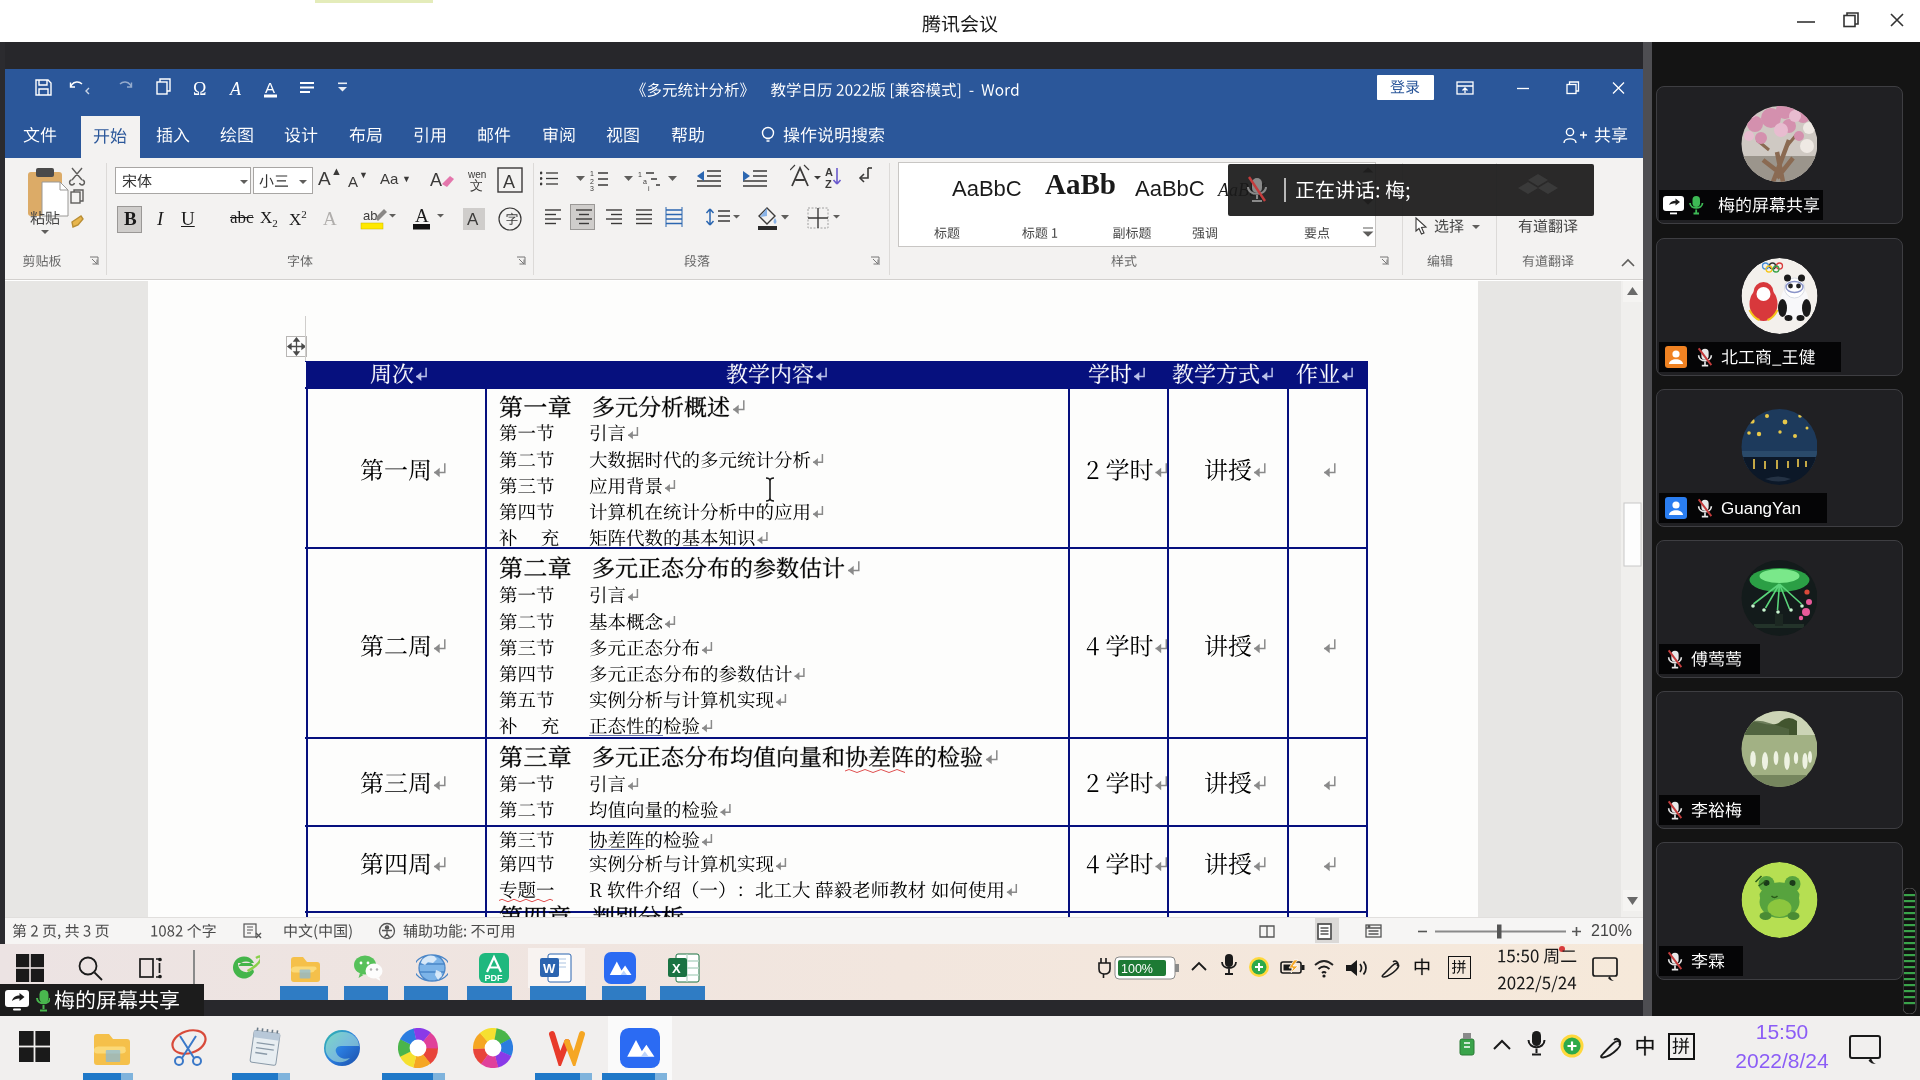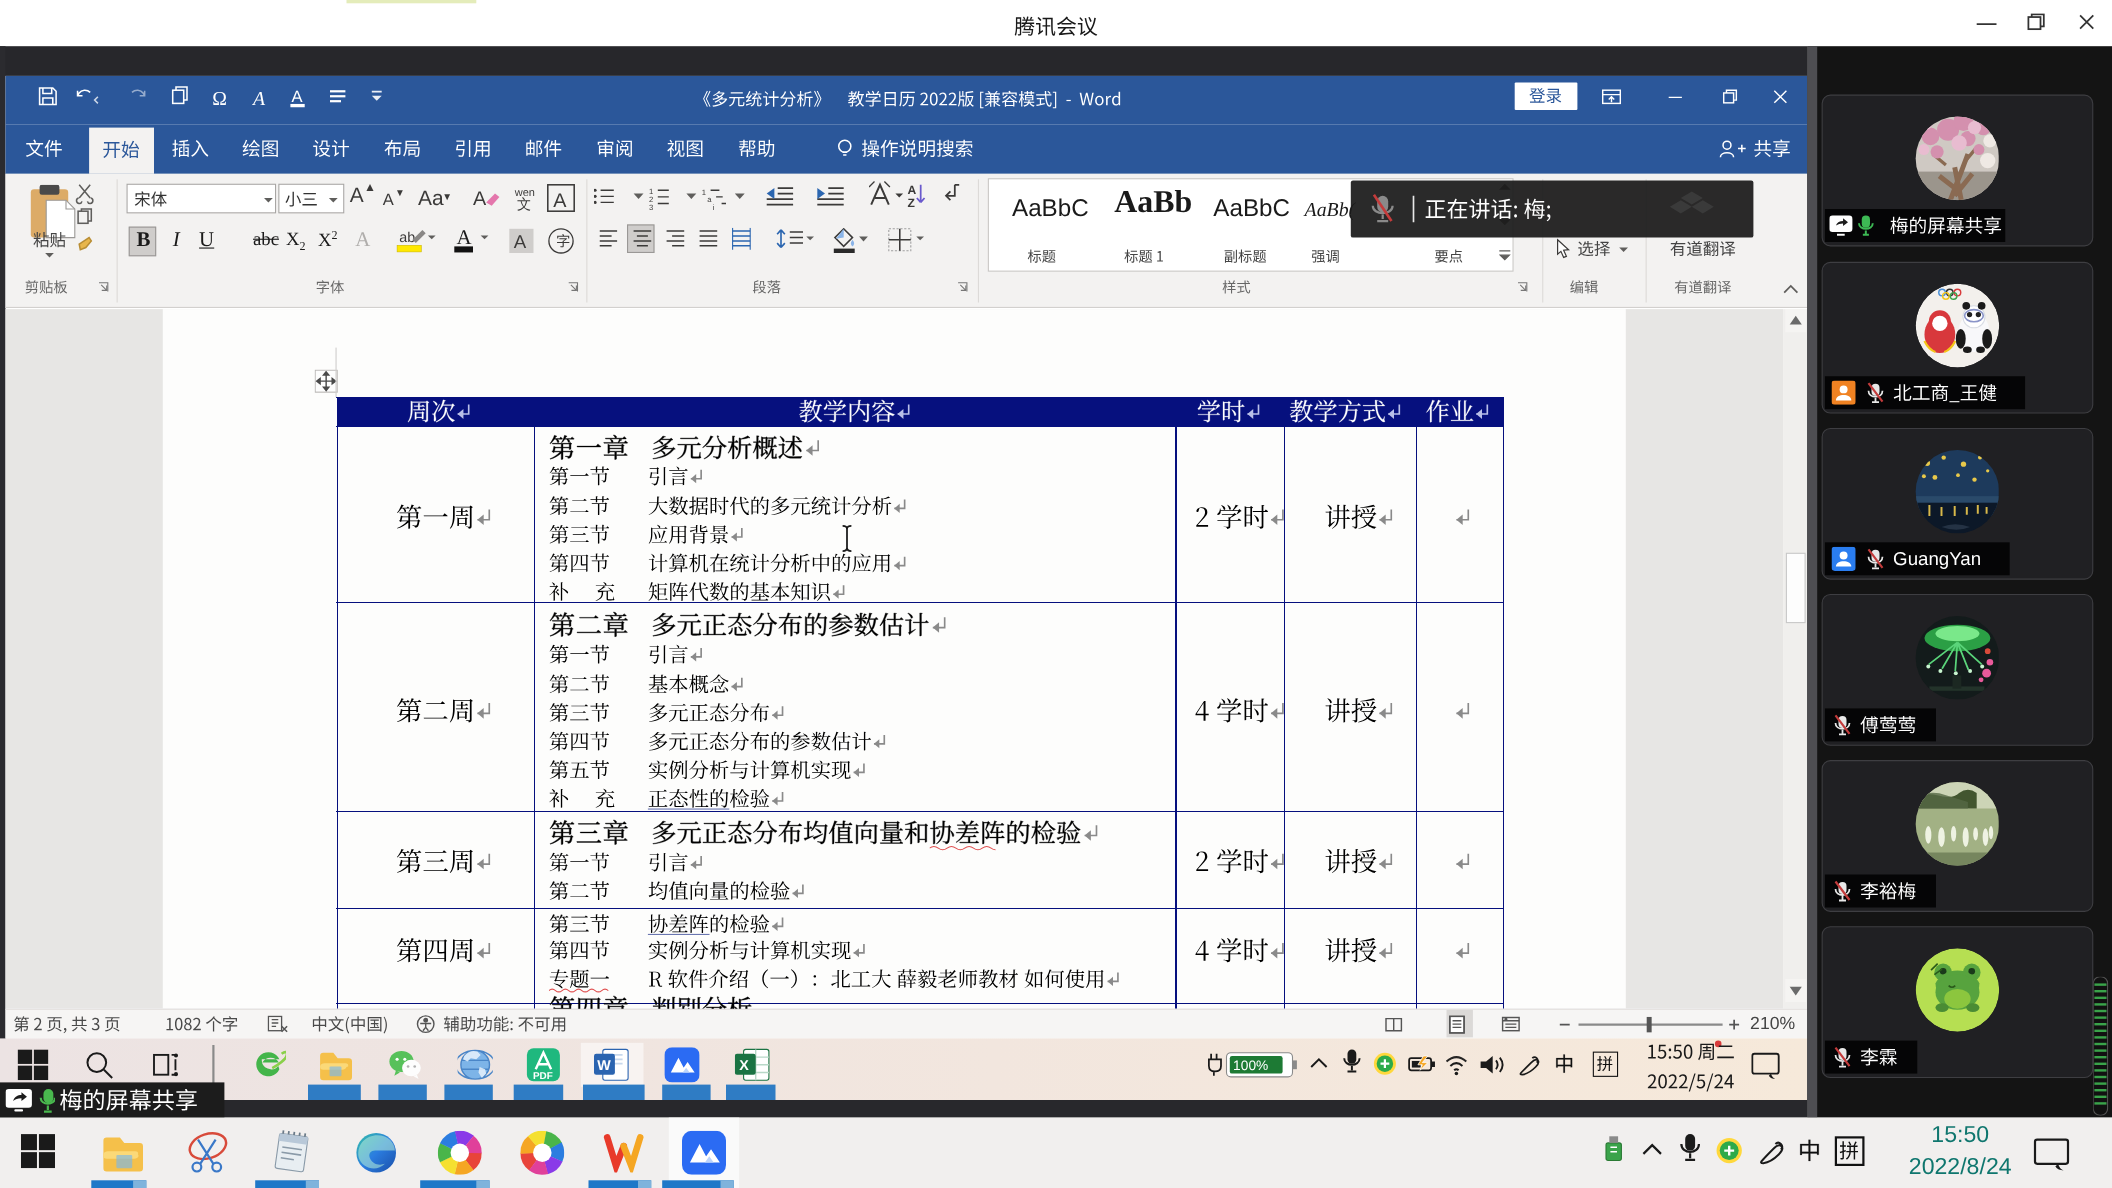--- a/index.html
+++ b/index.html
@@ -108,21 +108,21 @@
   </svg>
 <div style="position:absolute;left:253px;top:167px;width:60px;height:27px;background:#fff;border:1px solid #a8a6a4"></div>
 <svg style="position:absolute;left:297px;top:176px" width="12" height="12">
     <path d="M2 4 l4 4 l4 -4 z" fill="#5f5e5c"></path>
   </svg>
 <div style="position:absolute;left:318px;top:167px;width:210px;height:28px;font-family:'Liberation Sans',sans-serif;color:#3b3a39">
     <span style="position:absolute;left:0;top:1px;font-size:19px">A</span>
     <span style="position:absolute;left:13px;top:-2px;font-size:11px">▲</span>
     <span style="position:absolute;left:30px;top:6px;font-size:15px">A</span>
     <span style="position:absolute;left:41px;top:3px;font-size:9px">▼</span>
-    <span style="position:absolute;left:62px;top:3px;font-size:19px">Aa</span>
+    <span style="position:absolute;left:62px;top:3px;font-size:15px">Aa</span>
     <span style="position:absolute;left:84px;top:7px;font-size:9px">▼</span>
   </div>
 <svg style="position:absolute;left:430px;top:166px" width="110" height="30">
     <g font-family="Liberation Sans" fill="#3b3a39">
       <text x="0" y="20" font-size="18">A</text>
       <path d="M12 18 l8 -8 l4 3 -7 8 z" fill="#e060a0" opacity=".85"></path>
       <text x="38" y="12" font-size="10">wen</text>
       <text x="40" y="24" font-size="13">文</text>
       <rect x="68" y="2" width="24" height="24" fill="none" stroke="#3b3a39" stroke-width="1.4"></rect>
       <text x="73" y="22" font-size="18">A</text>
@@ -268,21 +268,21 @@
       <path d="M26 8 l3.5 3.5 3.5 -3.5 z" fill="#5f5e5c"></path>
     </g>
   </svg>
 <svg style="position:absolute;left:869px;top:255px" width="12" height="12">
     <g stroke="#777" fill="none">
       <path d="M2 2 h8 v8"></path>
       <path d="M4 4 l5 5 M9 4.5 v4.5 h-4.5"></path>
     </g>
   </svg>
 <div style="position:absolute;left:898px;top:162px;width:478px;height:85px;background:#fff;border:1px solid #c8c6c4"></div>
-<div style="position:absolute;left:898px;top:162px;width:478px;height:85px;color:#1a1a1a">
+<div style="position:absolute;left:930px;top:162px;width:478px;height:85px;color:#1a1a1a">
     <span style="position:absolute;left:22px;top:14px;font-size:22px;font-family:'Liberation Sans'">AaBbC</span>
     <span style="position:absolute;left:115px;top:6px;font-size:29px;font-weight:bold;font-family:'Liberation Serif'">AaBb</span>
     <span style="position:absolute;left:205px;top:14px;font-size:22px;font-family:'Liberation Sans'">AaBbC</span>
     <span style="position:absolute;left:288px;top:18px;font-size:18px;font-style:italic;font-family:'Liberation Serif'">AaBb(</span>
   </div>
 <svg style="position:absolute;left:1360px;top:164px" width="16" height="82">
     <g stroke="#5f5e5c" stroke-width="1.2" fill="#5f5e5c">
       <path d="M4 8 l4 -4 4 4 z"></path>
       <path d="M4 36 l4 4 4 -4 z"></path>
       <path d="M3 64 h10 M4 68 l4 4 4 -4 z"></path>
@@ -889,21 +889,21 @@
   </svg>
 <svg style="position:absolute;left:1559px;top:1033px" width="28" height="28">
     <circle cx="13" cy="13" r="11.5" fill="#ffd83c"></circle>
     <circle cx="13" cy="13" r="8.6" fill="#2daa4a"></circle>
     <path d="M8.5 13 h9 M13 8.5 v9" stroke="#fff" stroke-width="2.2"></path>
   </svg>
 <svg style="position:absolute;left:1596px;top:1033px" width="28" height="28">
     <path d="M6 22 q-2.5 2.5 1 2.5 q7 -1 14 -8 q5 -5 2.5 -7.5 q-2.5 -2.5 -7.5 2.5 q-7 7 -10 10.5 z M18 7 q2.5 -2.5 5 0 q2.5 2.5 0 5" stroke="#1a1a1a" stroke-width="1.8" fill="none"></path>
   </svg>
 <div style="position:absolute;left:1668px;top:1033px;width:27px;height:27px;border:2px solid #111"></div>
-<div style="position:absolute;left:1717px;top:1020px;width:130px;height:52px;font-family:'Liberation Sans',sans-serif;color:#0f766e;font-size:21px;text-align:center">
+<div style="position:absolute;left:1717px;top:1020px;width:130px;height:52px;font-family:'Liberation Sans',sans-serif;color:#8b5cf6;font-size:21px;text-align:center">
     <div>15:50</div>
     <div style="margin-top:5px">2022/8/24</div>
   </div>
 <svg style="position:absolute;left:1848px;top:1033px" width="40" height="32">
     <rect x="2" y="3" width="30" height="22" rx="2" fill="none" stroke="#1a1a1a" stroke-width="2"></rect>
     <path d="M23 25 q1.5 5 5 6 q-5 0 -7.5 -3.5" fill="#1a1a1a"></path>
   </svg>
 <svg width="1920" height="1080" style="position:absolute;left:0;top:0;pointer-events:none">
     <defs>
       <clipPath id="clipdoc">

